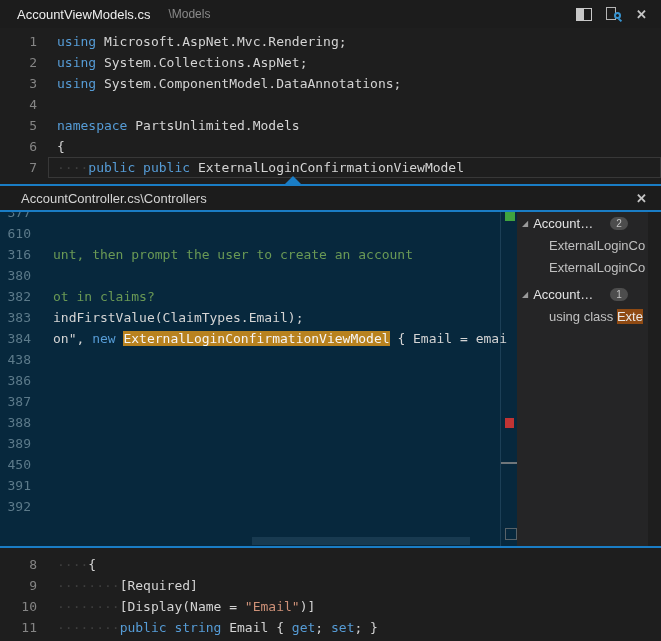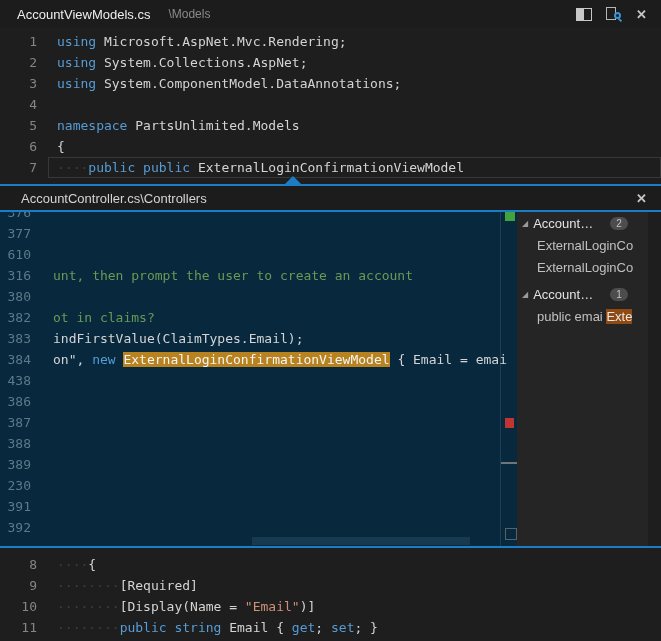--- a/index.html
+++ b/index.html
@@ -78,21 +78,21 @@
   .scroll-corner{position:absolute;left:505px;top:316px;width:12px;height:12px;border:1px solid #7a7a7a;opacity:.7;}
   
   .peek-refs{position:absolute;left:517px;top:0;width:144px;height:334px;background:var(--refs-bg);
     overflow:hidden;font-size:13px;}
   .refs-scroll{position:absolute;right:0;top:0;width:13px;height:334px;background:#1e1e1e;z-index:3;}
   .ref-row{position:relative;height:22px;display:flex;align-items:center;white-space:pre;overflow:hidden;}
   .ref-group{padding-left:5px;color:#e2e2e2;}
   .ref-group .twistie{color:#9a9a9a;font-size:8px;margin-right:5px;flex:none;}
   .ref-badge{margin-left:auto;margin-right:33px;flex:none;background:#4d4d4d;color:#c5c5c5;
     font-size:10px;line-height:13px;min-width:18px;text-align:center;border-radius:7px;padding:0 4px;}
-  .ref-item{padding-left:20px;color:#b4b4b4;font-family:"Liberation Sans", sans-serif;}
+  .ref-item{padding-left:32px;color:#b4b4b4;font-family:"Liberation Sans", sans-serif;}
   .ref-item .seg-match{background:var(--match-result);color:#e8e8e8;}
   .ref-item .seg-text{color:#c0c0c0;}
   .gap2{margin-top:5px;}
 </style>
 </head>
 <body>
 
 <div class="window">
 
   <div class="titlebar" style="top:0;height:28px;">
@@ -133,51 +133,50 @@
       <div class="bar-actions">
         <span class="icon-btn close-x">✕</span>
       </div>
     </div>
 
     <div class="peek-border" style="top:210px;"></div>
 
     <div class="peek-body">
       <div class="peek-editor code-area" style="top:0;">
         <div class="lines" id="peek-lines">
-            <div class="line"><span class="ln">376</span><span class="code"></span></div>
             <div class="line"><span class="ln">377</span><span class="code"></span></div>
             <div class="line"><span class="ln">610</span><span class="code"></span></div>
             <div class="line"><span class="ln">316</span><span class="code"><span class="seg-comment">unt, then prompt the user to create an account</span></span></div>
             <div class="line"><span class="ln">380</span><span class="code"></span></div>
             <div class="line"><span class="ln">382</span><span class="code"><span class="seg-comment">ot in claims?</span></span></div>
             <div class="line"><span class="ln">383</span><span class="code"><span class="seg-text">indFirstValue(ClaimTypes.Email);</span></span></div>
             <div class="line"><span class="ln">384</span><span class="code"><span class="seg-text">on", </span><span class="seg-keyword">new</span><span class="seg-text"> </span><span class="seg-match">ExternalLoginConfirmationViewModel</span><span class="seg-text"> { Email = emai</span></span></div>
             <div class="line"><span class="ln">438</span><span class="code"></span></div>
             <div class="line"><span class="ln">386</span><span class="code"></span></div>
             <div class="line"><span class="ln">387</span><span class="code"></span></div>
             <div class="line"><span class="ln">388</span><span class="code"></span></div>
             <div class="line"><span class="ln">389</span><span class="code"></span></div>
-            <div class="line"><span class="ln">230</span><span class="code"></span></div>
+            <div class="line"><span class="ln">450</span><span class="code"></span></div>
             <div class="line"><span class="ln">391</span><span class="code"></span></div>
             <div class="line"><span class="ln">392</span><span class="code"></span></div>
           </div>
         <div class="indent-guide"></div>
         <div class="ruler-green"></div>
         <div class="ruler-red"></div>
         <div class="ruler-gray"></div>
         <div class="hscroll-thumb"></div>
         <div class="scroll-corner"></div>
       </div>
       <div class="peek-refs">
         <div id="refs">
             <div class="ref-row ref-group"><span class="twistie">◢</span><span>Account…</span><span class="ref-badge">2</span></div>
             <div class="ref-row ref-item"><span class="seg-text">ExternalLoginCo</span></div>
             <div class="ref-row ref-item"><span class="seg-text">ExternalLoginCo</span></div>
             <div class="ref-row ref-group gap2"><span class="twistie">◢</span><span>Account…</span><span class="ref-badge">1</span></div>
-            <div class="ref-row ref-item"><span class="seg-text">public emai </span><span class="seg-match">Exte</span></div>
+            <div class="ref-row ref-item"><span class="seg-text">using class </span><span class="seg-match">Exte</span></div>
           </div>
         <div class="refs-scroll"></div>
       </div>
     </div>
 
     <div class="peek-border" style="top:546px;"></div>
   </div>
 
   <div class="code-area" style="top:548px;height:93px;padding-top:6px;">
     <div id="bottom-lines">

